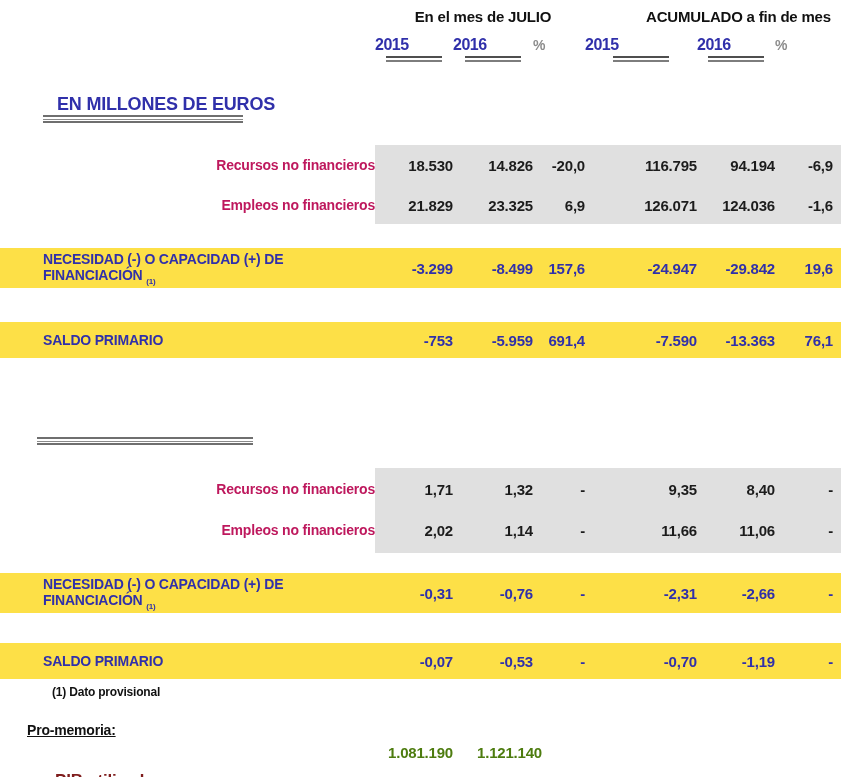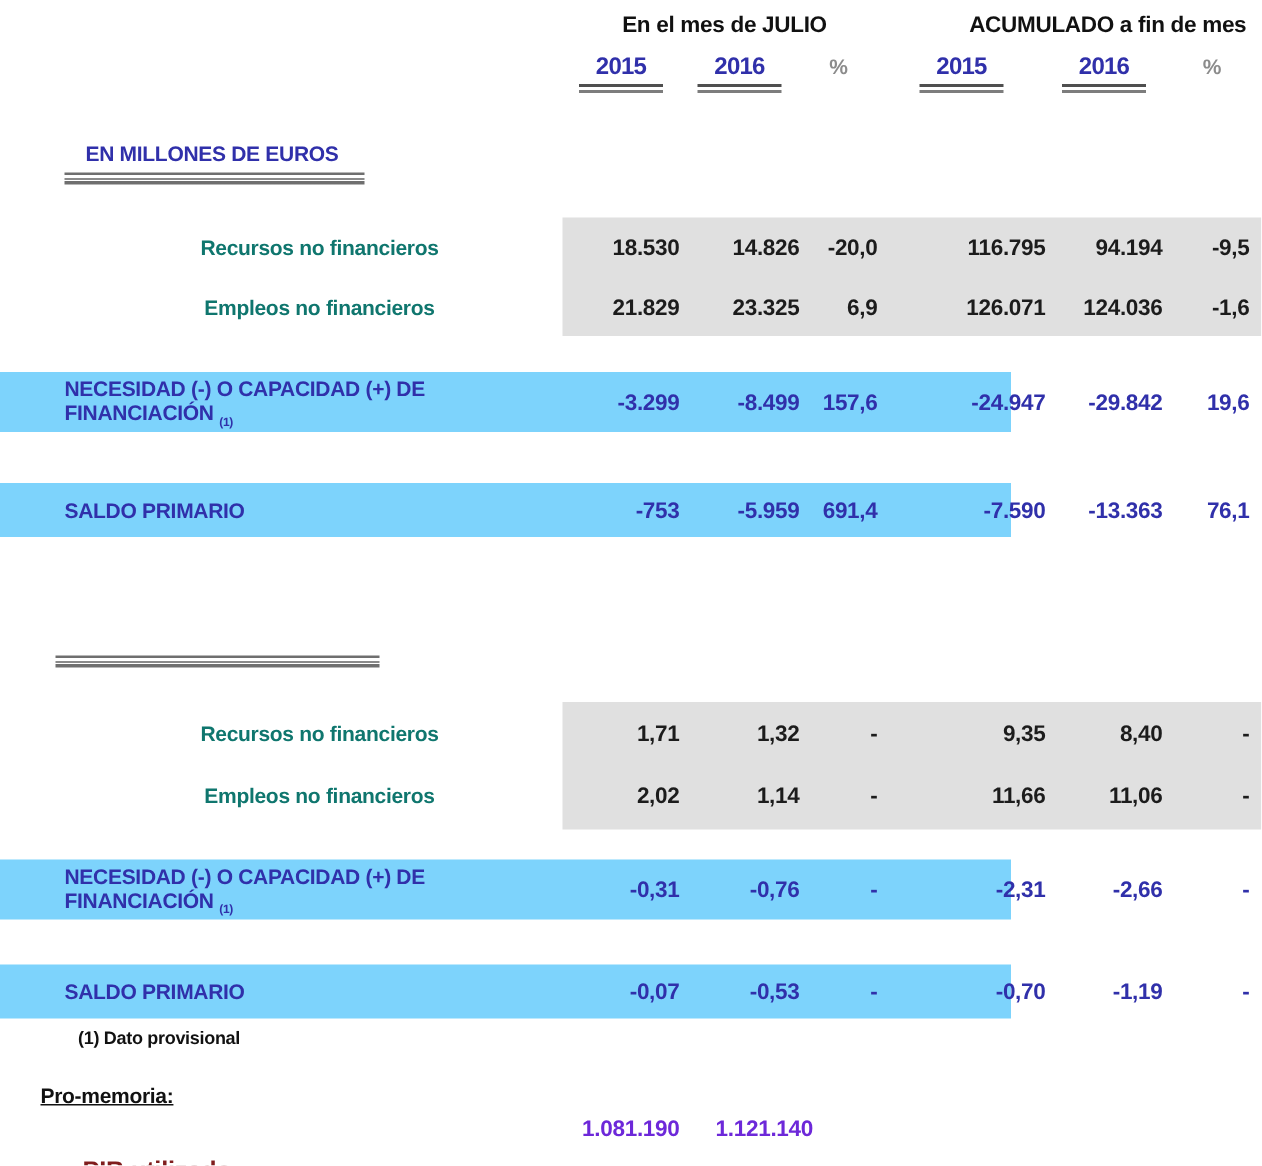--- a/index.html
+++ b/index.html
@@ -5,42 +5,42 @@
   html,body{margin:0;padding:0;background:#ffffff;}
   .page{
     position:relative;width:841px;height:777px;background:#ffffff;overflow:hidden;
     font-family:"Liberation Sans","DejaVu Sans",sans-serif;font-weight:bold;color:#1c1c1c;
   }
   .abs{position:absolute;}
   
   .num-grid{display:grid;grid-template-columns:375px 78px 80px 52px 112px 78px 66px;width:841px;}
   .nc{text-align:right;font-size:15px;line-height:17px;letter-spacing:-0.2px;white-space:nowrap;}
   .nc.last{padding-right:8px;}
-  .cc{text-align:center;}
+  .cc{text-align:left;}
   
   .group-hdr{font-size:15px;letter-spacing:-0.2px;color:#111;text-align:center;white-space:nowrap;}
   .yr{color:#3030aa;font-size:16px;letter-spacing:-0.5px;display:inline-block;}
   .pct-hdr{color:#8c8c8c;font-size:14px;}
   .rule2{height:6px;width:56px;margin:2px auto 0 auto;
     background:linear-gradient(to bottom,#4f4f4f 0 2px,#ffffff 2px 4px,#7d7d7d 4px 6px);}
   
-  .sec-title{color:#3030aa;font-size:14px;letter-spacing:-0.2px;white-space:nowrap;}
+  .sec-title{color:#3030aa;font-size:18px;letter-spacing:-0.2px;white-space:nowrap;}
   .rule3{height:8px;background:linear-gradient(to bottom,#6f6f6f 0 2px,#ffffff 2px 4px,#8a8a8a 4px 5px,#ffffff 5px 6px,#6f6f6f 6px 8px);}
   
-  .row-label{padding-left:51px;font-size:14px;letter-spacing:-0.2px;text-align:center;white-space:nowrap;color:#0f766e;}
+  .row-label{padding-left:51px;font-size:14px;letter-spacing:-0.2px;text-align:right;white-space:nowrap;color:#be185d;}
   .gray-block{background:#e0e0e0;}
-  .band{background:#7dd3fc;width:674px;}
+  .band{background:#fde047;width:841px;}
   .band .nc{color:#3030aa;}
   .band-label{position:absolute;left:43px;color:#3030aa;font-size:14px;line-height:16px;letter-spacing:-0.2px;white-space:nowrap;text-align:left;}
   .band-label sub{font-size:8px;}
   .band .num-grid{height:100%;align-items:center;}
   .footnote{font-size:12px;letter-spacing:-0.2px;color:#111;}
   .promemoria-title{font-size:14px;text-decoration:underline;color:#111;letter-spacing:-0.2px;}
   .pib-label{color:#7f1d1d;font-size:17px;letter-spacing:-0.2px;margin-top:24px;}
-  .pib-val{font-size:15px;letter-spacing:-0.2px;color:#6d28d9;white-space:nowrap;}
+  .pib-val{font-size:15px;letter-spacing:-0.2px;color:#4d7c0f;white-space:nowrap;}
 </style>
 </head>
 <body>
 
 <div class="page">
 
   <div class="abs group-hdr" style="left:375px;top:8px;width:216px;">En el mes de JULIO</div>
   <div class="abs group-hdr" style="left:636px;top:8px;width:205px;">ACUMULADO a fin de mes</div>
 
   <div class="abs num-grid" style="left:0;top:36px;">
@@ -58,21 +58,21 @@
 
   <div class="abs gray-block" style="left:375px;top:145px;width:466px;height:79px;"></div>
 
   <div class="abs num-grid" style="left:0;top:157px;">
     <div class="row-label">Recursos no financieros</div>
     <div class="nc">18.530</div>
     <div class="nc">14.826</div>
     <div class="nc">-20,0</div>
     <div class="nc">116.795</div>
     <div class="nc">94.194</div>
-    <div class="nc last">-9,5</div>
+    <div class="nc last">-6,9</div>
   </div>
 
   <div class="abs num-grid" style="left:0;top:197px;">
     <div class="row-label">Empleos no financieros</div>
     <div class="nc">21.829</div>
     <div class="nc">23.325</div>
     <div class="nc">6,9</div>
     <div class="nc">126.071</div>
     <div class="nc">124.036</div>
     <div class="nc last">-1,6</div>

